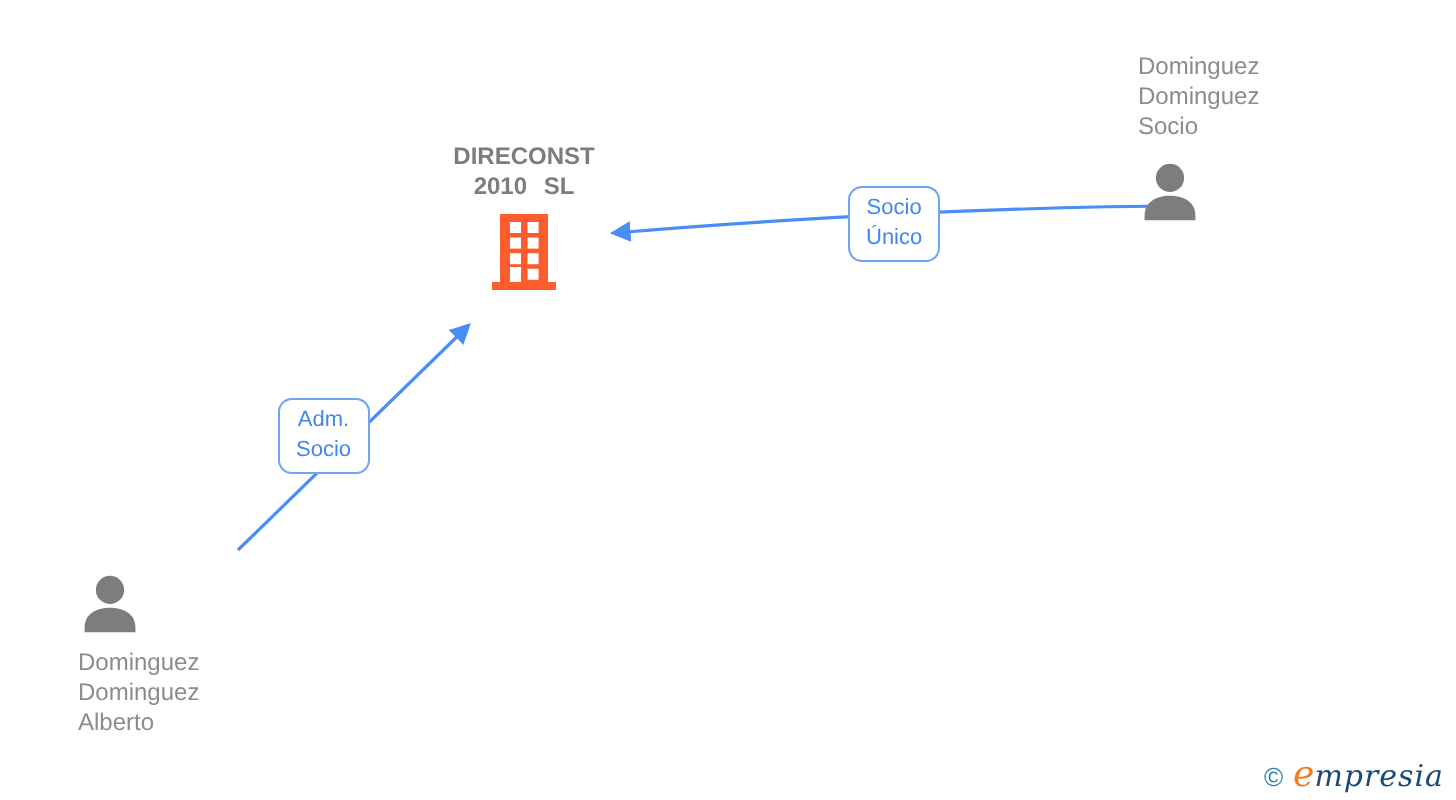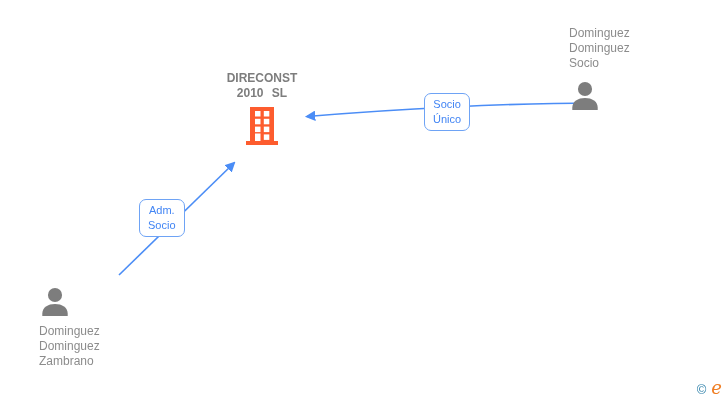--- a/index.html
+++ b/index.html
@@ -84,31 +84,32 @@
 
   <div class="node" style="left:39px;top:286px;width:120px;">
     <div class="person-icon-wrap" style="margin-bottom:6px;">
       <svg width="32" height="32" viewBox="0 0 34 34">
         <circle cx="17" cy="9.5" r="7.5" fill="#7d7d7d"></circle>
         <path d="M3.5 32 v-2.5 c0 -7 6 -10.5 13.5 -10.5 s13.5 3.5 13.5 10.5 V32 z" fill="#7d7d7d"></path>
       </svg>
     </div>
     <div class="person-name">Dominguez</div>
     <div class="person-name">Dominguez</div>
-    <div class="person-name">Zambrano</div>
+    <div class="person-name">Alberto</div>
   </div>
 
   <div class="rel-label" style="left:424px;top:93px;">
     <div>Socio</div>
     <div>Único</div>
   </div>
 
   <div class="rel-label" style="left:139px;top:199px;">
     <div>Adm.</div>
     <div>Socio</div>
   </div>
 
   <div class="watermark">
     <span class="wm-copy">©</span>
     <span class="wm-e">e</span>
+    <span class="wm-rest">mpresia</span>
   </div>
 
 </div>
 
 </body></html>

